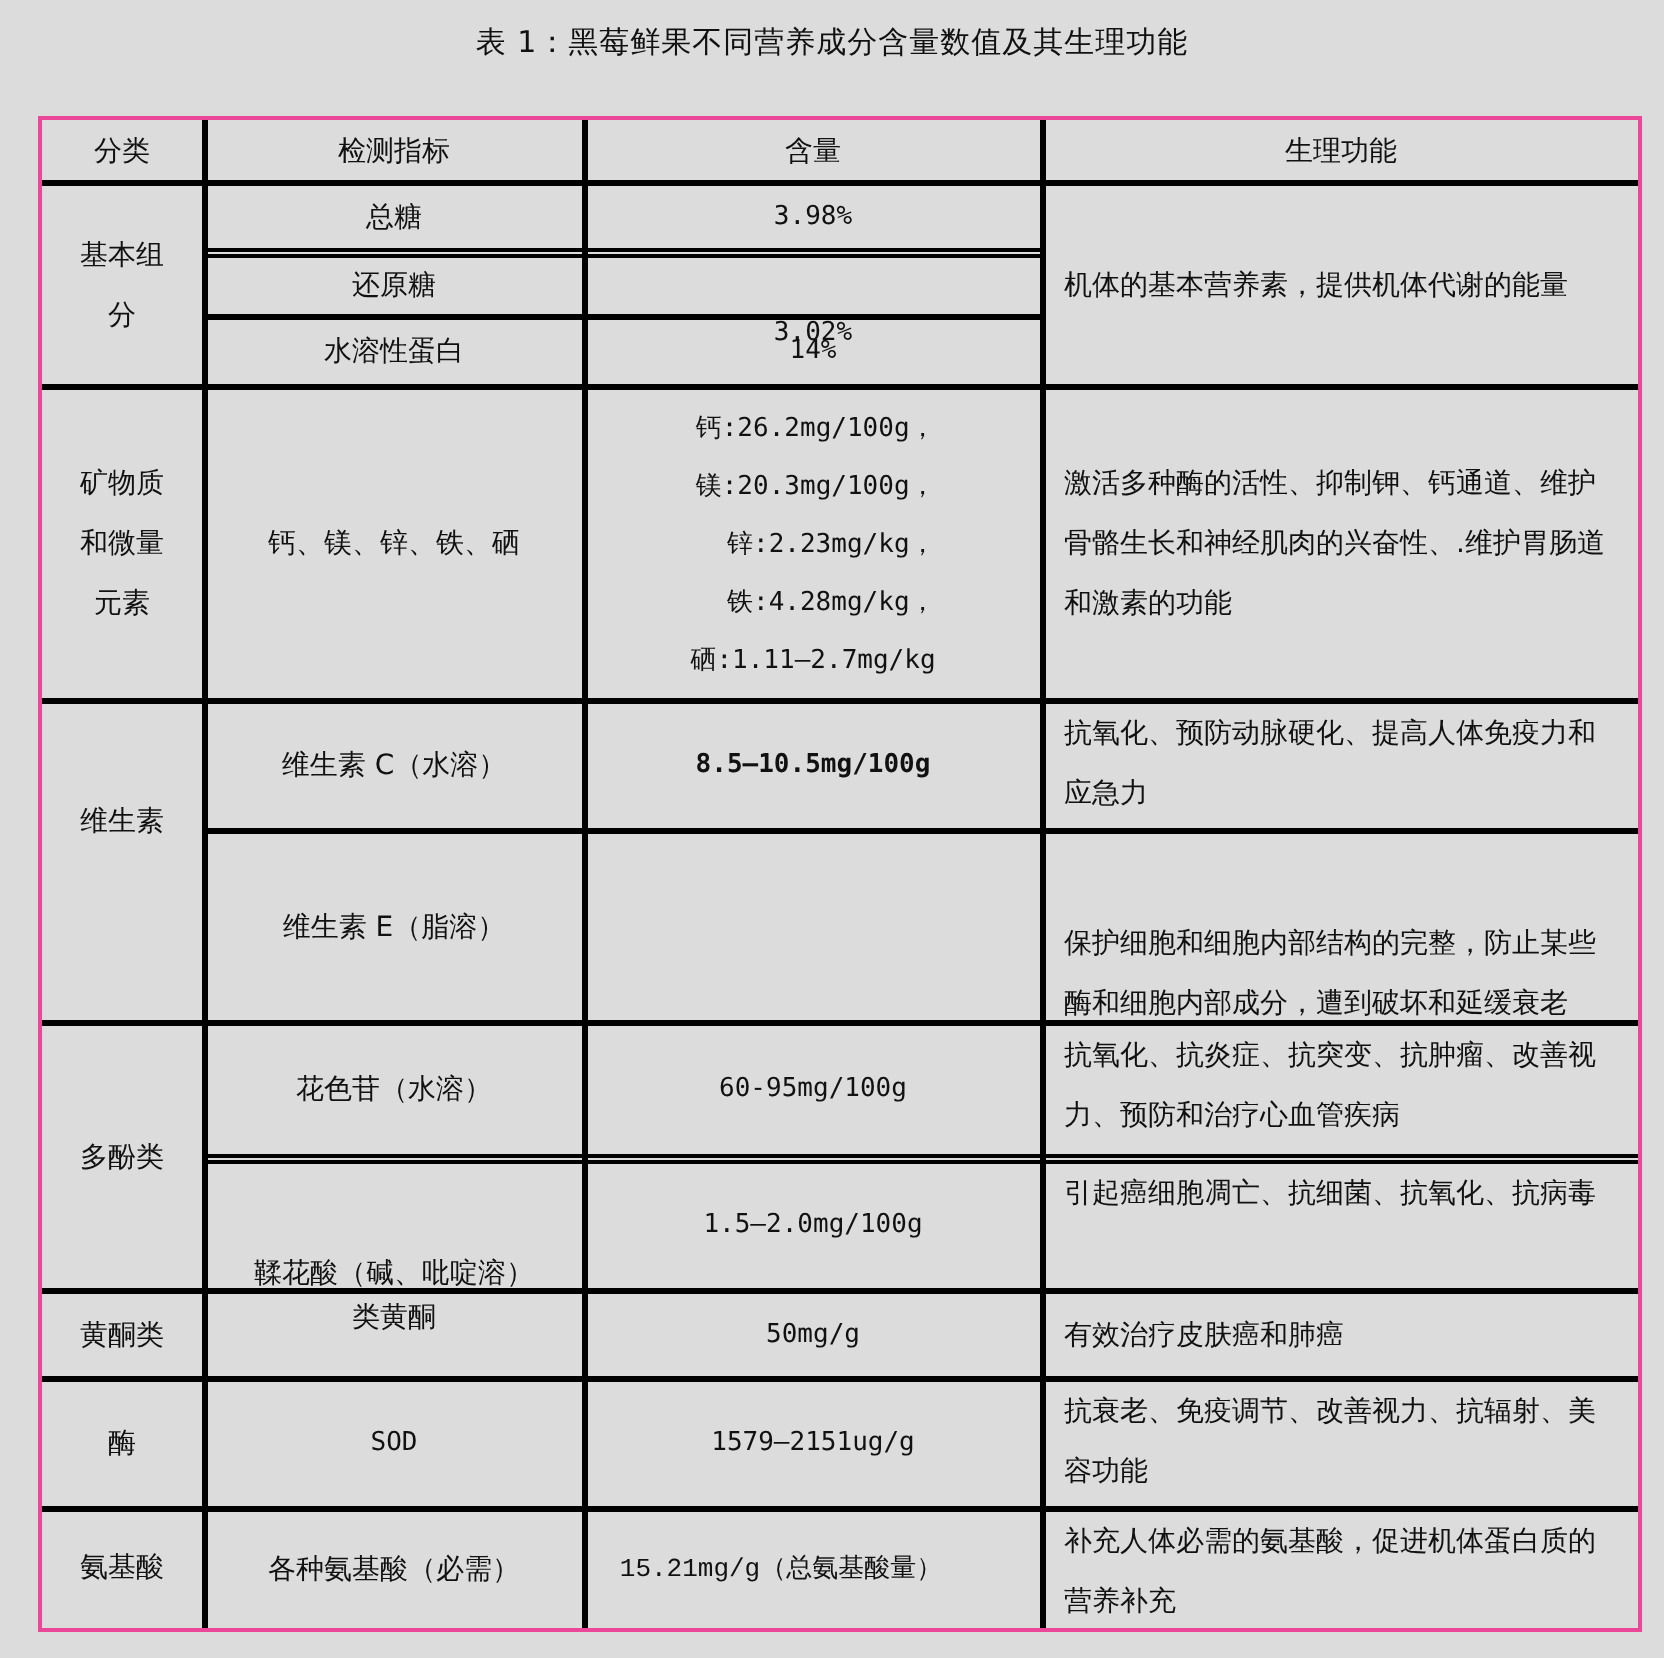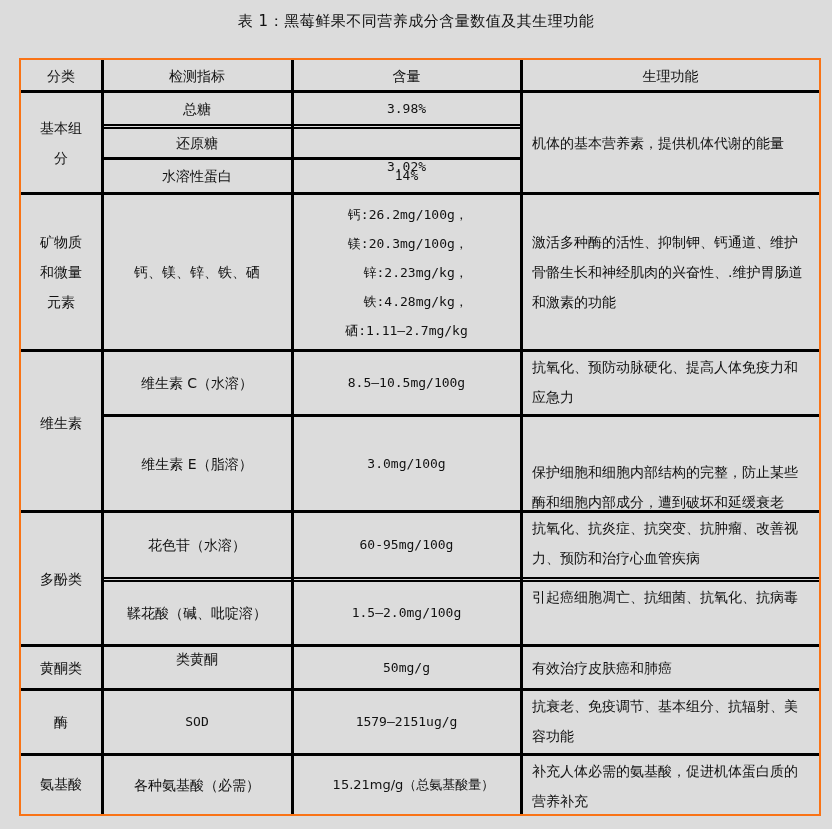--- a/index.html
+++ b/index.html
@@ -24,21 +24,21 @@
     font-size: 15px;
     line-height: 22px;
     letter-spacing: 0.5px;
   }
   .tbl {
     position: absolute;
     left: 19px;
     top: 58px;
     width: 802px;
     height: 758px;
-    border: 2px solid #f97316;
+    border: 2px solid #ec4899;
     box-sizing: border-box;
   }
   .cell {
     position: absolute;
     box-sizing: border-box;
     display: flex;
     align-items: center;
     justify-content: center;
     text-align: center;
     font-size: 14px;
@@ -118,49 +118,48 @@
     <div class="stack">
       <span>钙:26.2mg/100g，</span>
       <span>镁:20.3mg/100g，</span>
       <span>锌:2.23mg/kg，</span>
       <span>铁:4.28mg/kg，</span>
       <span>硒:1.11—2.7mg/kg</span>
     </div>
   </div>
   <div class="cell left" style="left:501px;top:135px;width:297px;height:154px;">激活多种酶的活性、抑制钾、钙通道、维护骨骼生长和神经肌肉的兴奋性、.维护胃肠道和激素的功能</div>
 
-  <div class="cell" style="left:0;top:292px;width:80px;height:142px;">维生素</div>
+  <div class="cell" style="left:0;top:280px;width:80px;height:142px;">维生素</div>
   <div class="cell" style="left:82px;top:292px;width:188px;height:62px;">维生素 C（水溶）</div>
-  <div class="cell mono" style="left:272px;top:292px;width:227px;height:62px;">8.5—10.5mg/100g</div>
+  <div class="cell mono" style="left:272px;top:292px;width:227px;height:62px;font-weight:bold;">8.5—10.5mg/100g</div>
   <div class="cell left top" style="left:501px;top:292px;width:297px;height:62px;">抗氧化、预防动脉硬化、提高人体免疫力和应急力</div>
   <div class="cell" style="left:82px;top:357px;width:188px;height:93px;">维生素 E（脂溶）</div>
-  <div class="cell mono" style="left:272px;top:357px;width:227px;height:93px;">3.0mg/100g</div>
   <div class="cell left top" style="left:501px;top:357px;width:297px;height:93px;margin-top:40px;">保护细胞和细胞内部结构的完整，防止某些酶和细胞内部成分，遭到破坏和延缓衰老</div>
 
   <div class="cell" style="left:0;top:453px;width:80px;height:131px;">多酚类</div>
   <div class="cell" style="left:82px;top:453px;width:188px;height:64px;">花色苷（水溶）</div>
   <div class="cell mono" style="left:272px;top:453px;width:227px;height:64px;">60-95mg/100g</div>
   <div class="cell left top" style="left:501px;top:453px;width:297px;height:64px;">抗氧化、抗炎症、抗突变、抗肿瘤、改善视力、预防和治疗心血管疾病</div>
-  <div class="cell" style="left:82px;top:522px;width:188px;height:62px;">鞣花酸（碱、吡啶溶）</div>
+  <div class="cell" style="left:82px;top:546px;width:188px;height:62px;">鞣花酸（碱、吡啶溶）</div>
   <div class="cell mono" style="left:272px;top:522px;width:227px;height:62px;">1.5—2.0mg/100g</div>
   <div class="cell left top" style="left:501px;top:522px;width:297px;height:62px;">引起癌细胞凋亡、抗细菌、抗氧化、抗病毒</div>
 
   <div class="cell" style="left:0;top:587px;width:80px;height:41px;">黄酮类</div>
   <div class="cell" style="left:82px;top:587px;width:188px;height:24px;">类黄酮</div>
   <div class="cell mono" style="left:272px;top:587px;width:227px;height:41px;">50mg/g</div>
   <div class="cell left" style="left:501px;top:587px;width:297px;height:41px;">有效治疗皮肤癌和肺癌</div>
 
   <div class="cell" style="left:0;top:631px;width:80px;height:62px;">酶</div>
   <div class="cell mono" style="left:82px;top:631px;width:188px;height:62px;">SOD</div>
   <div class="cell mono" style="left:272px;top:631px;width:227px;height:62px;">1579—2151ug/g</div>
-  <div class="cell left top" style="left:501px;top:631px;width:297px;height:62px;">抗衰老、免疫调节、基本组分、抗辐射、美容功能</div>
+  <div class="cell left top" style="left:501px;top:631px;width:297px;height:62px;">抗衰老、免疫调节、改善视力、抗辐射、美容功能</div>
 
   <div class="cell" style="left:0;top:696px;width:80px;height:58px;font-family:Liberation Serif, serif;">氨基酸</div>
   <div class="cell" style="left:82px;top:696px;width:188px;height:58px;">各种氨基酸（必需）</div>
-  <div class="cell" style="left:279px;top:696px;width:227px;height:58px;font-size:13px;">15.21mg/g（总氨基酸量）</div>
+  <div class="cell" style="left:256px;top:696px;width:227px;height:58px;font-size:13px;font-family:Liberation Mono, monospace;">15.21mg/g（总氨基酸量）</div>
   <div class="cell left top" style="left:501px;top:696px;width:297px;height:58px;">补充人体必需的氨基酸，促进机体蛋白质的营养补充</div>
 
   <div class="vline" style="left:80px;height:754px;"></div>
   <div class="vline" style="left:270px;height:754px;"></div>
   <div class="vline" style="left:499px;height:754px;"></div>
 
   <div class="hline" style="left:0;top:30px;width:798px;"></div>
   <div class="hline double" style="left:82px;top:64px;width:417px;"></div>
   <div class="hline" style="left:82px;top:97px;width:417px;"></div>
   <div class="hline" style="left:0;top:132px;width:798px;"></div>

